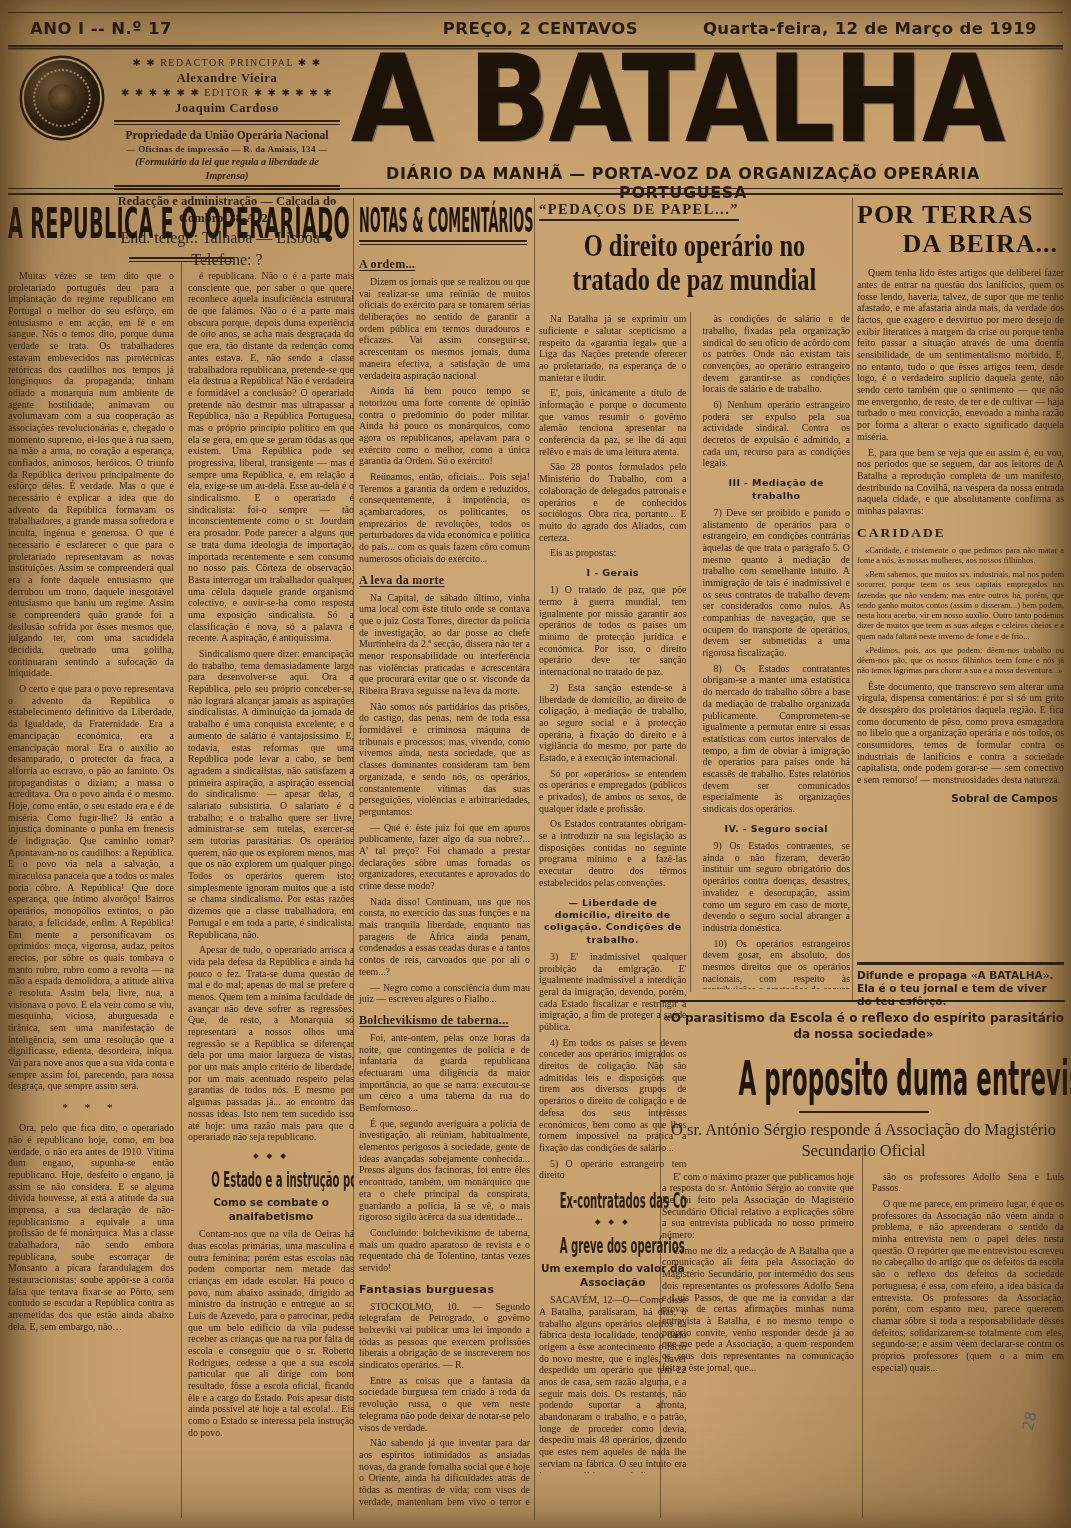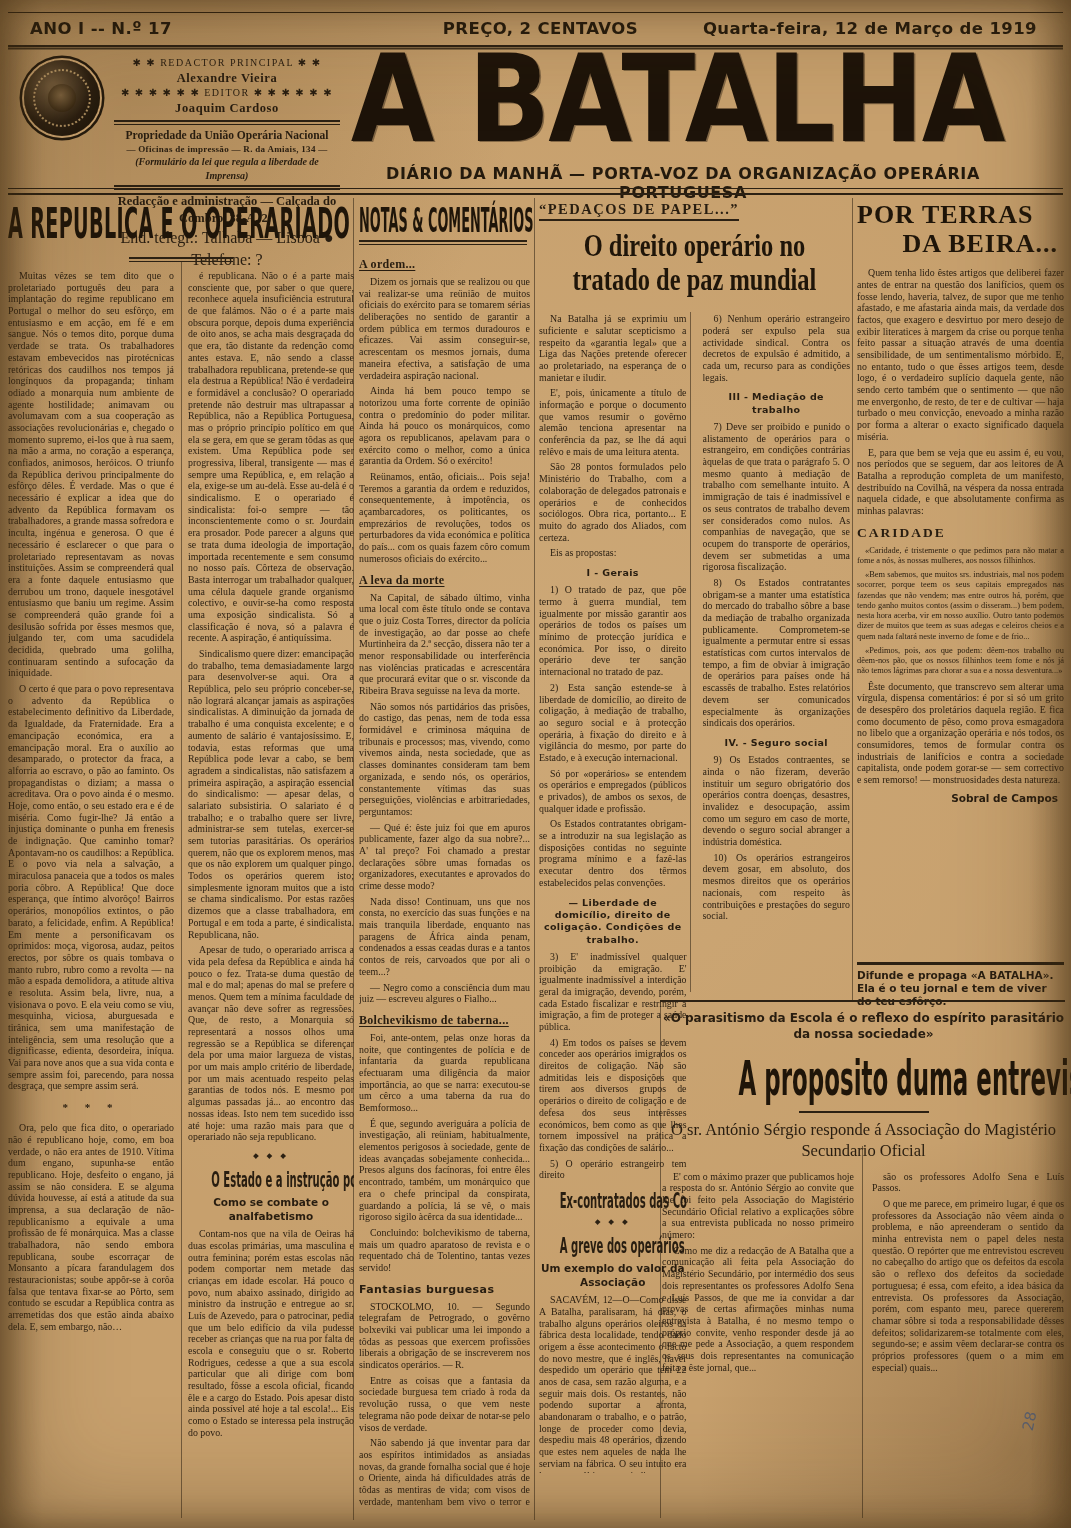--- a/index.html
+++ b/index.html
@@ -207,20 +207,21 @@
           <div class="blk p">3) E' inadmissível qualquer proibição da emigração. E' igualmente inadmissível a interdição geral da imigração, devendo, porém, cada Estado fiscalizar e restringir a imigração, a fim de proteger a saúde pública.</div>
           <div class="blk p">4) Em todos os países se devem conceder aos operários imigrados os direitos de coligação. Não são admitidas leis e disposições que tirem aos diversos grupos de operários o direito de coligação e de defesa dos seus interêsses económicos, bem como as que lhes tornem impossível na prática a fixação das condições de salário...</div>
           <div class="blk p">5) O operário estrangeiro tem direito</div>
           <div class="blk display">Ex-contratados das Colónias</div>
           <div class="blk orn">◆ ◆ ◆</div>
           <div class="blk display">A greve dos operários oleiros</div>
           <div class="blk subc">Um exemplo do valor da Associação</div>
           <div class="blk p">SACAVÉM, 12—O—Como disse A Batalha, paralisaram, há dias, o trabalho alguns operários oleiros da fábrica desta localidade, tendo dado origem a êsse acontecimento o facto do novo mestre, que é inglês, haver despedido um operário que tem 22 anos de casa, sem razão alguma, e a seguir mais dois. Os restantes, não podendo suportar a afronta, abandonaram o trabalho, e o patrão, longe de proceder como devia, despediu mais 48 operários, dizendo que estes nem aqueles de nada lhe serviam na fábrica. O seu intuito era levar os últimos a indisporem-se com aqueles, mas o ardil não deu os resultados que esperava, porquanto todos os operários se solidarisaram num esfôrço comum, mercê da existência do sindicato mixto, que, depois de ter exercido uma profícua acção, conseguiu uma vitória.</div>
         </div>
       <div class="colC2">
+          <div class="blk p">às condições de salário e de trabalho, fixadas pela organização sindical do seu ofício de acôrdo com os patrões. Onde não existam tais convenções, ao operário estrangeiro devem garantir-se as condições locais de salário e de trabalho.</div>
           <div class="blk p">6) Nenhum operário estrangeiro poderá ser expulso pela sua actividade sindical. Contra os decretos de expulsão é admitido, a cada um, recurso para as condições legais.</div>
           <div class="blk cross">III - Mediação de trabalho</div>
           <div class="blk p">7) Deve ser proibido e punido o alistamento de operários para o estrangeiro, em condições contrárias àquelas de que trata o parágrafo 5. O mesmo quanto à mediação de trabalho com semelhante intuito. A immigração de tais é inadmissível e os seus contratos de trabalho devem ser considerados como nulos. As companhias de navegação, que se ocupem do transporte de operários, devem ser submetidas a uma rigorosa fiscalização.</div>
           <div class="blk p">8) Os Estados contratantes obrigam-se a manter uma estatística do mercado do trabalho sôbre a base da mediação de trabalho organizada publicamente. Comprometem-se igualmente a permutar entre si essas estatísticas com curtos intervalos de tempo, a fim de obviar à imigração de operários para países onde há escassês de trabalho. Estes relatórios devem ser comunicados especialmente às organizações sindicais dos operários.</div>
           <div class="blk cross">IV. - Seguro social</div>
           <div class="blk p">9) Os Estados contraentes, se ainda o não fizeram, deverão instituir um seguro obrigatório dos operários contra doenças, desastres, invalidez e desocupação, assim como um seguro em caso de morte, devendo o seguro social abranger a indústria doméstica.</div>
           <div class="blk p">10) Os operários estrangeiros devem gosar, em absoluto, dos mesmos direitos que os operários nacionais, com respeito às contribuições e prestações do seguro social.</div>
         </div>
     </div>
   </div>

